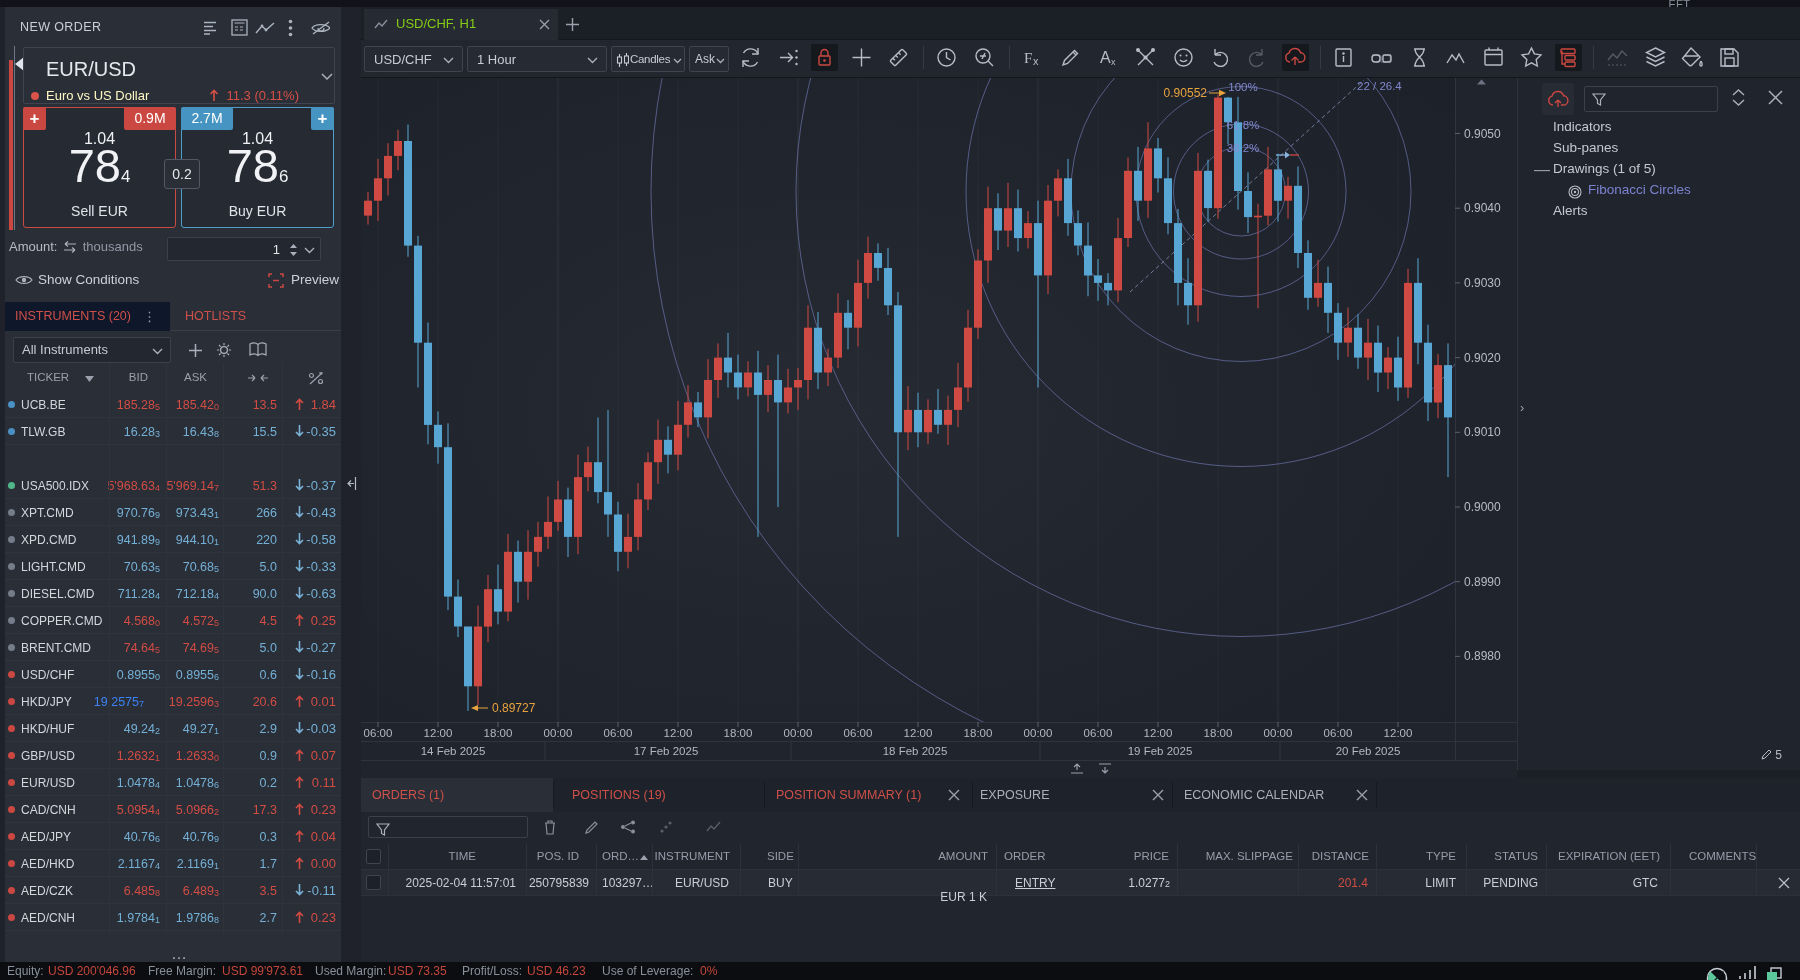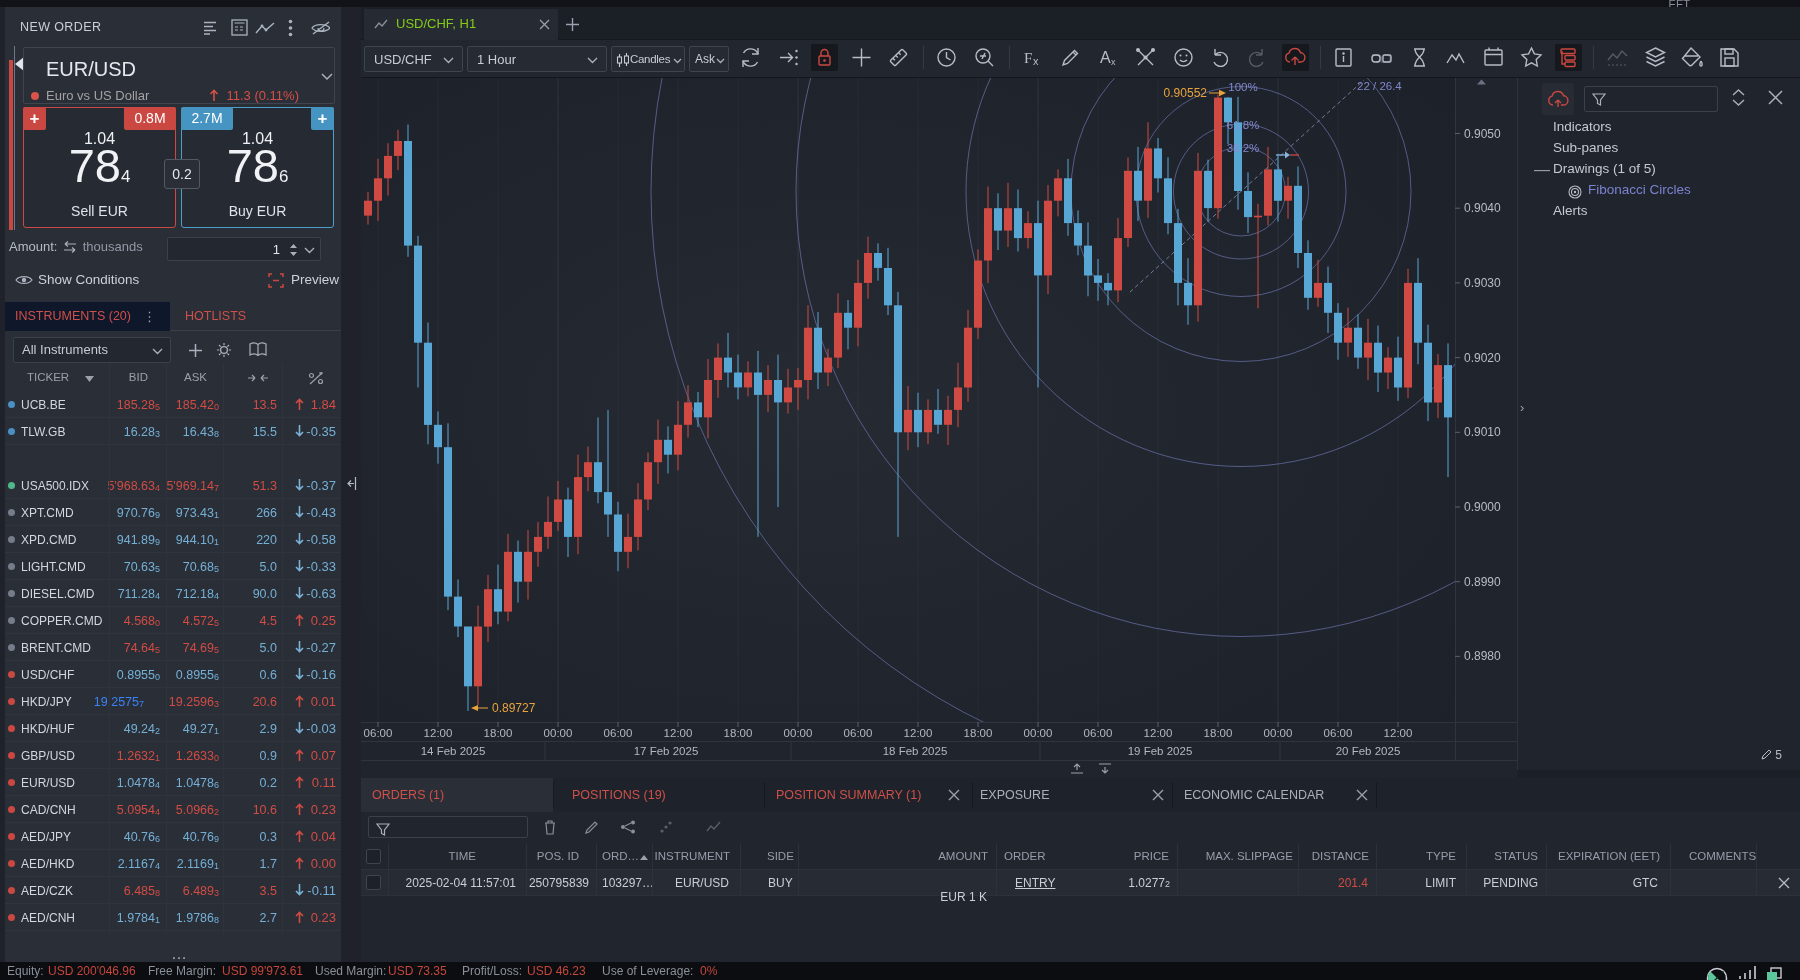--- a/index.html
+++ b/index.html
@@ -11,21 +11,21 @@
 #lp .hdr{position:absolute;left:15px;top:13px;color:#c9ced8;font-size:12.5px;letter-spacing:.4px}
 .ic{position:absolute;top:0;width:20px;height:20px}
 #selbox{position:absolute;left:18px;top:40px;width:312px;height:57px;border:1px solid #3e4450;border-radius:2px}
 #redbar{position:absolute;left:4px;top:53px;width:4px;height:170px;background:#cb4842}
 #vline{position:absolute;left:9px;top:39px;width:1px;height:184px;background:#707886}
 #tri{position:absolute;left:10px;top:50px;width:0;height:0;border-top:7px solid transparent;border-bottom:7px solid transparent;border-right:9px solid #dfe3ea}
 #pair{position:absolute;left:22px;top:10px;color:#e5e8ed;font-size:20px}
 #pairchev{position:absolute;left:297px;top:25px}
 #subrow{position:absolute;left:7px;top:40px;width:300px;height:16px}
 #subdot{position:absolute;left:0px;top:4px;width:8px;height:8px;border-radius:50%;background:#d9534a}
-#subtxt{position:absolute;left:15px;top:0;color:#a3a3a3;font-size:13px}
+#subtxt{position:absolute;left:15px;top:0;color:#fef9c3;font-size:13px}
 #chgtxt{position:absolute;right:32px;top:0;color:#d65047;font-size:13px}
 .box{position:absolute;top:100px;width:153px;height:121px;border-radius:3px;background:#262a32}
 #sellbox{left:18px;border:1px solid #c94a43}
 #buybox{left:176px;border:1px solid #4d9fcb}
 .tag{position:absolute;top:-1px;height:23px;line-height:23px;color:#fff;font-size:14px;text-align:center}
 .plusbtn{width:23px;border-radius:2px;font-size:17px;font-weight:bold}
 .volbtn{width:52px;border-radius:2px}
 .p104{position:absolute;top:22px;width:100%;text-align:center;color:#eef0f3;font-size:16px}
 .pbig{position:absolute;top:30px;width:100%;text-align:center;color:#f0f2f5;font-size:47px;letter-spacing:0px}
 .psub{font-size:17px}
@@ -126,21 +126,21 @@
     <div id="subrow">
           <span id="subdot"></span>
           <span id="subtxt">Euro vs US Dollar</span>
           <span id="chgtxt"><svg width="10" height="12" style="vertical-align:-1px">
               <path d="M5 12 V2 M1.5 5 L5 1.5 L8.5 5" stroke="#d65047" stroke-width="1.6" fill="none"></path>
             </svg>&nbsp; 11.3 (0.11%)</span>
         </div>
   </div>
   <div id="sellbox" class="box">
     <div class="tag plusbtn" style="left:-1px;background:#cb4842">+</div>
-    <div class="tag volbtn" style="right:-1px;background:#cb4842">0.8M</div>
+    <div class="tag volbtn" style="right:-1px;background:#cb4842">0.9M</div>
     <div class="p104">1.04</div>
     <div class="pbig">78<span class="psub">4</span></div>
     <div class="sellbuy">Sell EUR</div>
   </div>
   <div id="buybox" class="box">
     <div class="tag volbtn" style="left:-1px;background:#4694c2">2.7M</div>
     <div class="tag plusbtn" style="right:-1px;background:#4694c2">+</div>
     <div class="p104">1.04</div>
     <div class="pbig">78<span class="psub">6</span></div>
     <div class="sellbuy">Buy EUR</div>
@@ -371,21 +371,21 @@
           <span style="position:absolute;right:37px;top:6px;color:#d24c44"><svg width="9" height="12" style="vertical-align:-1px">
               <path d="M4.5 12 V2 M1 5 L4.5 1.5 L8 5" stroke="#d24c44" stroke-width="1.6" fill="none"></path>
             </svg></span>
           <span style="position:absolute;right:5px;top:6px;color:#d24c44">0.11</span>
         </div>
 <div class="irow" style="top:405px">
           <span class="dot" style="background:#cb4842"></span>
           <span class="tk">CAD/CNH</span>
           <span class="num" style="right:181px;color:#d24c44">5.0954<span class="ss">4</span></span>
           <span class="num" style="right:122px;color:#d24c44">5.0966<span class="ss">2</span></span>
-          <span class="num" style="right:64px;color:#d24c44">10.6</span>
+          <span class="num" style="right:64px;color:#d24c44">17.3</span>
           <span style="position:absolute;right:37px;top:6px;color:#d24c44"><svg width="9" height="12" style="vertical-align:-1px">
               <path d="M4.5 12 V2 M1 5 L4.5 1.5 L8 5" stroke="#d24c44" stroke-width="1.6" fill="none"></path>
             </svg></span>
           <span style="position:absolute;right:5px;top:6px;color:#d24c44">0.23</span>
         </div>
 <div class="irow" style="top:432px">
           <span class="dot" style="background:#cb4842"></span>
           <span class="tk">AED/JPY</span>
           <span class="num" style="right:181px;color:#74b0d6">40.76<span class="ss">6</span></span>
           <span class="num" style="right:122px;color:#74b0d6">40.76<span class="ss">9</span></span>

